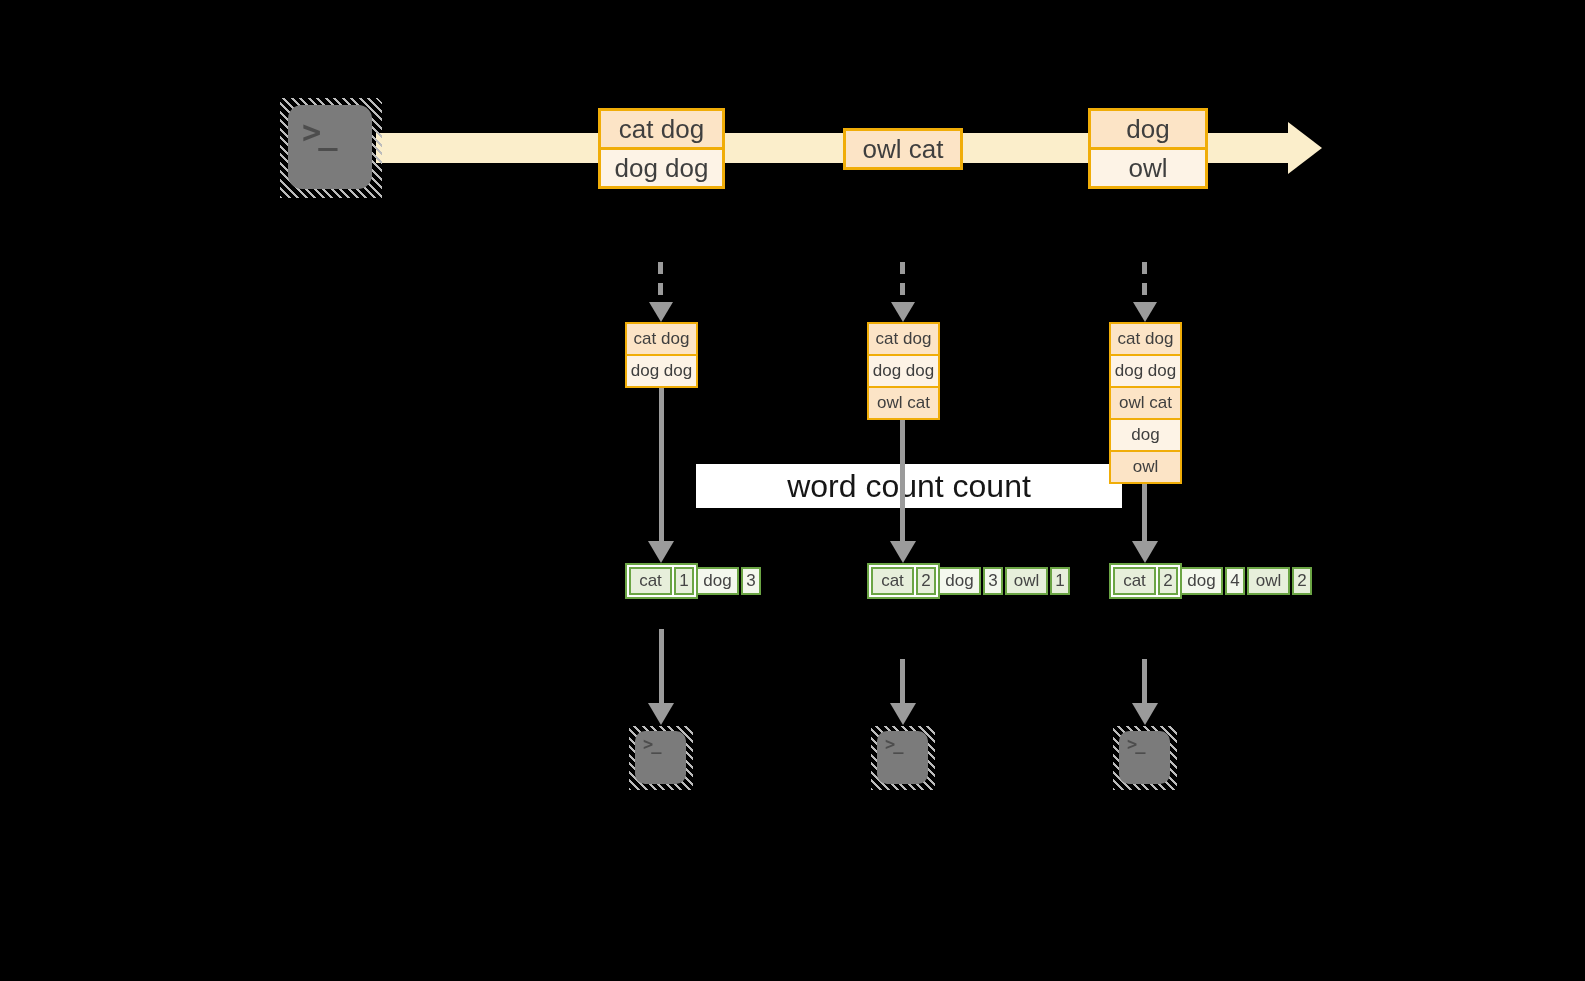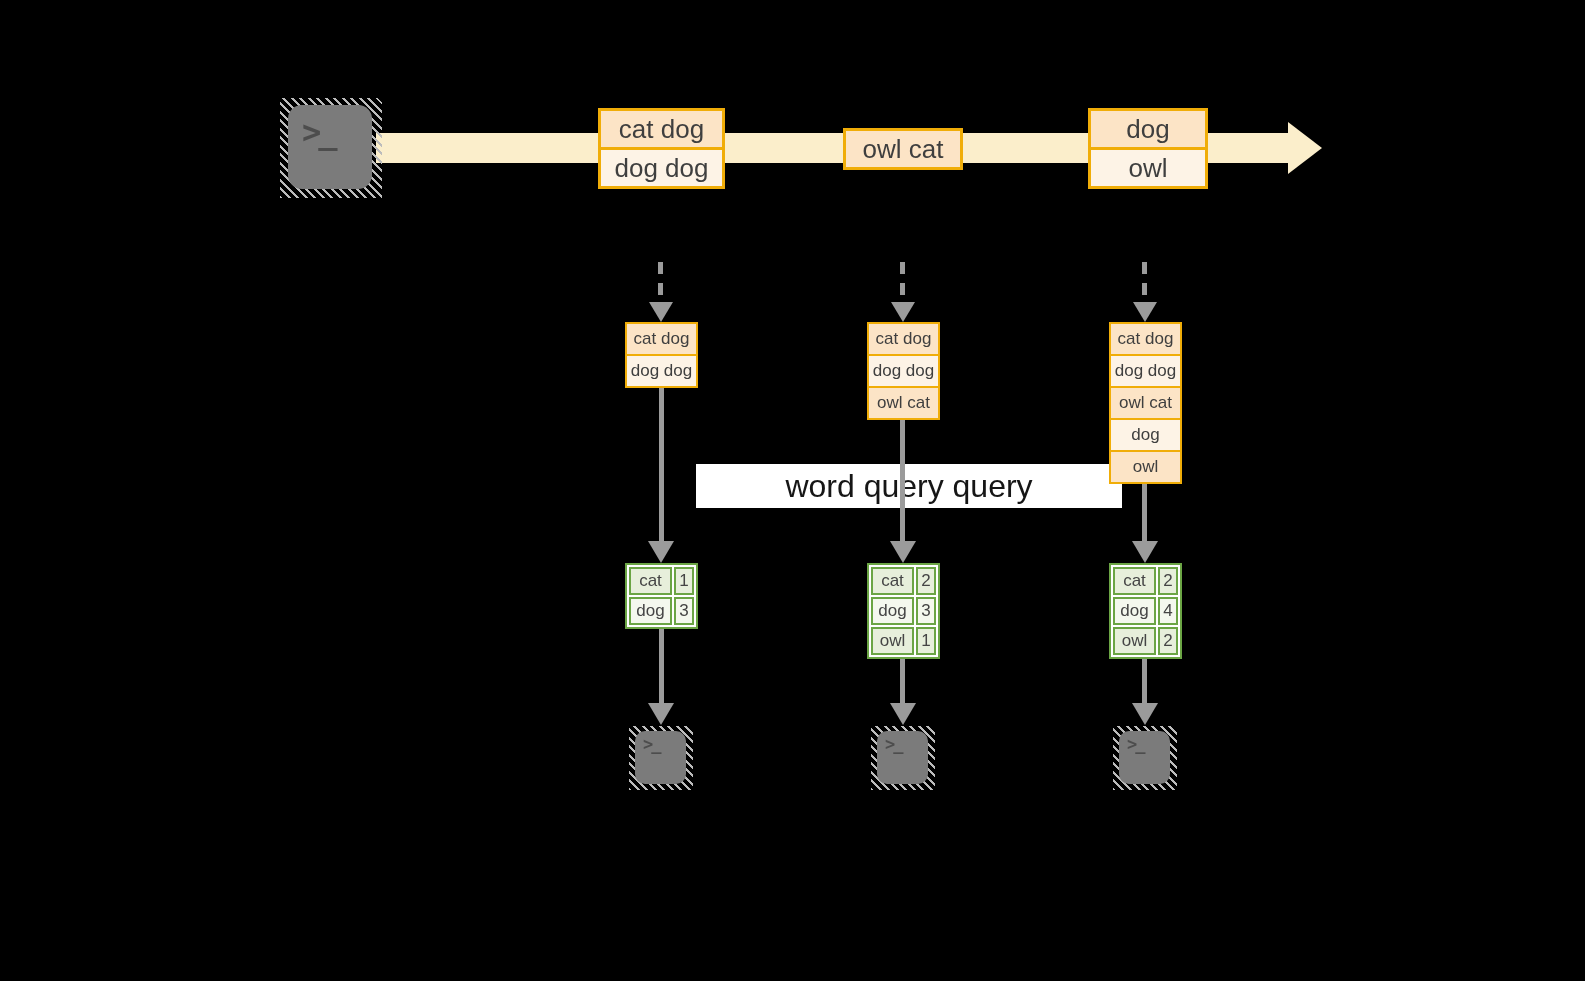--- a/index.html
+++ b/index.html
@@ -85,21 +85,21 @@
   .banner{
     left:696px;top:464px;width:426px;height:44px;background:#fff;z-index:1;
     display:flex;align-items:center;justify-content:center;
     font-size:32px;color:#161616;
   }
 
   
   .gtable{
     box-sizing:border-box;width:73px;top:563px;z-index:3;
     border:2px solid #6ba544;background:#fff;padding:2px;
-    display:flex;flex-direction:column;gap:2px;
+    display:flex;gap:2px;
   }
   .grow{display:flex;gap:2px;height:28px;}
   .gcell{
     box-sizing:border-box;border:2px solid #6ba544;background:#e7efdb;
     display:flex;align-items:center;justify-content:center;
     font-size:17px;color:#454545;
   }
   .gcell.word{width:43px;}
   .gcell.num{width:20px;}
   .grow:nth-child(even) .gcell{background:#f4f8ee;}
@@ -129,21 +129,21 @@
   <div class="erow">owl</div>
 </div>
 
 <div class="abs dash-line" style="left:658px;"></div>
 <div class="abs tri-sm" style="left:649px;"></div>
 <div class="abs dash-line" style="left:900px;"></div>
 <div class="abs tri-sm" style="left:891px;"></div>
 <div class="abs dash-line" style="left:1142px;"></div>
 <div class="abs tri-sm" style="left:1133px;"></div>
 
-<div class="abs banner">word query query</div>
+<div class="abs banner">word count count</div>
 
 <div id="stack1" class="abs stack">
   <div class="srow">cat dog</div>
   <div class="srow">dog dog</div>
 </div>
 <div id="stack2" class="abs stack">
   <div class="srow">cat dog</div>
   <div class="srow">dog dog</div>
   <div class="srow">owl cat</div>
 </div>

